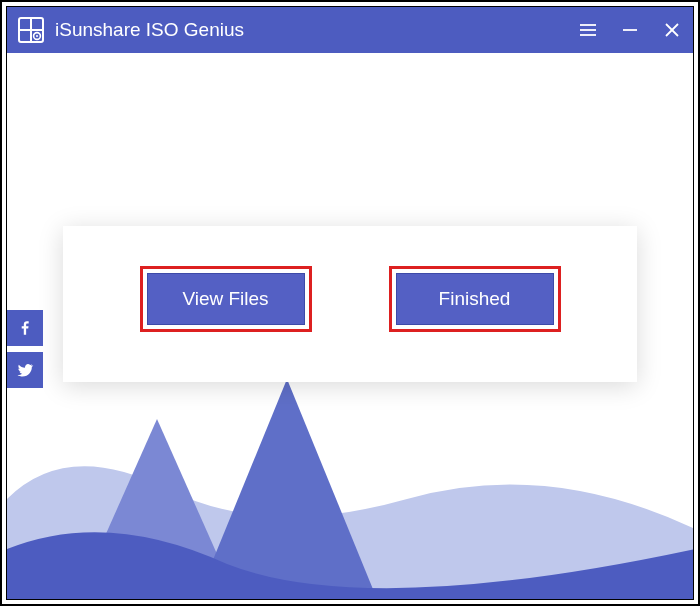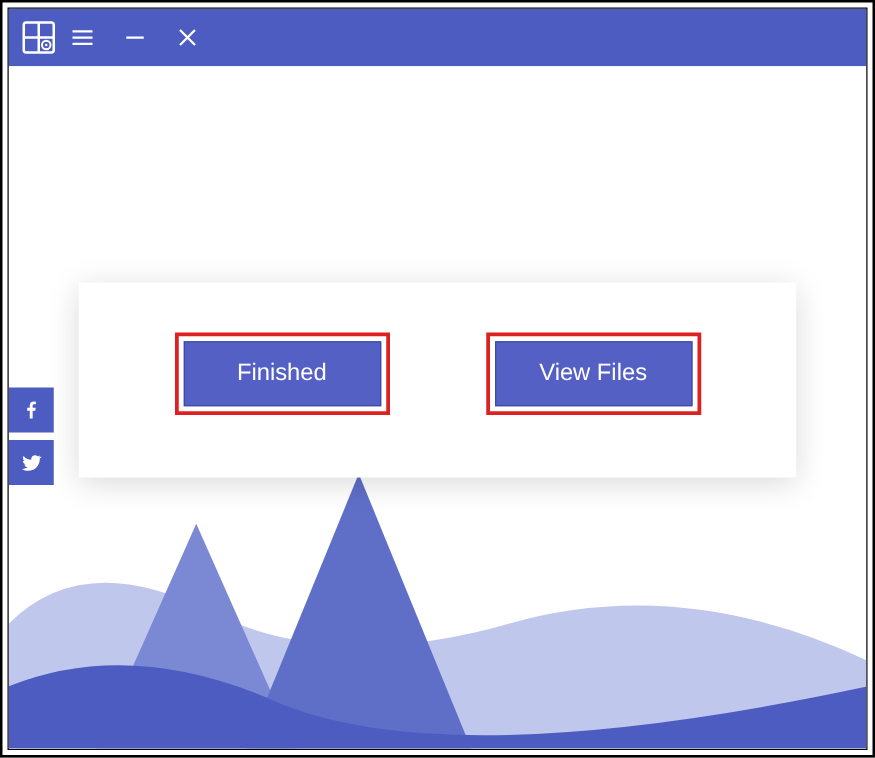--- a/index.html
+++ b/index.html
@@ -164,20 +164,21 @@
     <div class="titlebar">
       <div class="app-logo">
         <svg viewBox="0 0 28 28">
           <rect x="2" y="2" width="24" height="24" rx="2" fill="none" stroke="#fff" stroke-width="2"></rect>
           <line x1="14" y1="2" x2="14" y2="26" stroke="#fff" stroke-width="2"></line>
           <line x1="2" y1="14" x2="26" y2="14" stroke="#fff" stroke-width="2"></line>
           <circle cx="20" cy="20" r="3.4" fill="none" stroke="#fff" stroke-width="1.6"></circle>
           <circle cx="20" cy="20" r="1" fill="#fff"></circle>
         </svg>
       </div>
+      <div class="app-title">iSunshare ISO Genius</div>
       <div class="tb-controls">
         <div class="tb-icon">
           <svg viewBox="0 0 18 18">
               <line x1="1" y1="4" x2="17" y2="4"></line>
               <line x1="1" y1="9" x2="17" y2="9"></line>
               <line x1="1" y1="14" x2="17" y2="14"></line>
             </svg>
         </div>
         <div class="tb-icon">
           <svg viewBox="0 0 18 18">
@@ -204,24 +205,24 @@
         <div class="social-btn">
           <svg viewBox="0 0 24 24" width="18" height="18" fill="#fff">
             <path d="M22 5.9c-.7.3-1.5.6-2.3.7.8-.5 1.5-1.3 1.8-2.2-.8.5-1.7.8-2.6 1-1.5-1.6-4-1.7-5.6-.2-.8.8-1.3 1.9-1.3 3 0 .3 0 .6.1.9C8.7 9 5.8 7.4 3.8 5c-.4.6-.6 1.3-.6 2.1 0 1.4.7 2.7 1.8 3.4-.7 0-1.3-.2-1.9-.5v.1c0 2 1.4 3.6 3.3 4-.3.1-.7.1-1.1.1-.3 0-.5 0-.8-.1.5 1.6 2 2.8 3.8 2.8-1.6 1.2-3.5 1.9-5.5 1.9H2c2 1.3 4.3 2 6.7 2 8 0 12.4-6.6 12.4-12.4v-.6c.8-.6 1.6-1.3 2.1-2.2l-.2.3z"></path>
           </svg>
         </div>
       </div>
 
       <div class="dialog">
         <div class="dialog-actions">
           <div class="btn-wrap">
-            <div class="btn">Finished</div>
+            <div class="btn">View Files</div>
           </div>
           <div class="btn-wrap">
-            <div class="btn">View Files</div>
+            <div class="btn">Finished</div>
           </div>
         </div>
       </div>
 
       <svg class="mountains" viewBox="0 0 688 260" preserveAspectRatio="none">
         <path d="M0,160 Q60,100 160,150 Q260,200 400,160 Q540,120 688,190 L688,260 L0,260 Z" fill="#bfc8ec"></path>
         <path d="M70,260 L150,80 L230,260 Z" fill="#7b88d4"></path>
         <path d="M190,260 L280,40 L370,260 Z" fill="#5f6fc8"></path>
         <path d="M0,260 L0,210 Q100,170 220,225 Q360,280 688,210 L688,260 Z" fill="#4d5cc0"></path>
       </svg>

